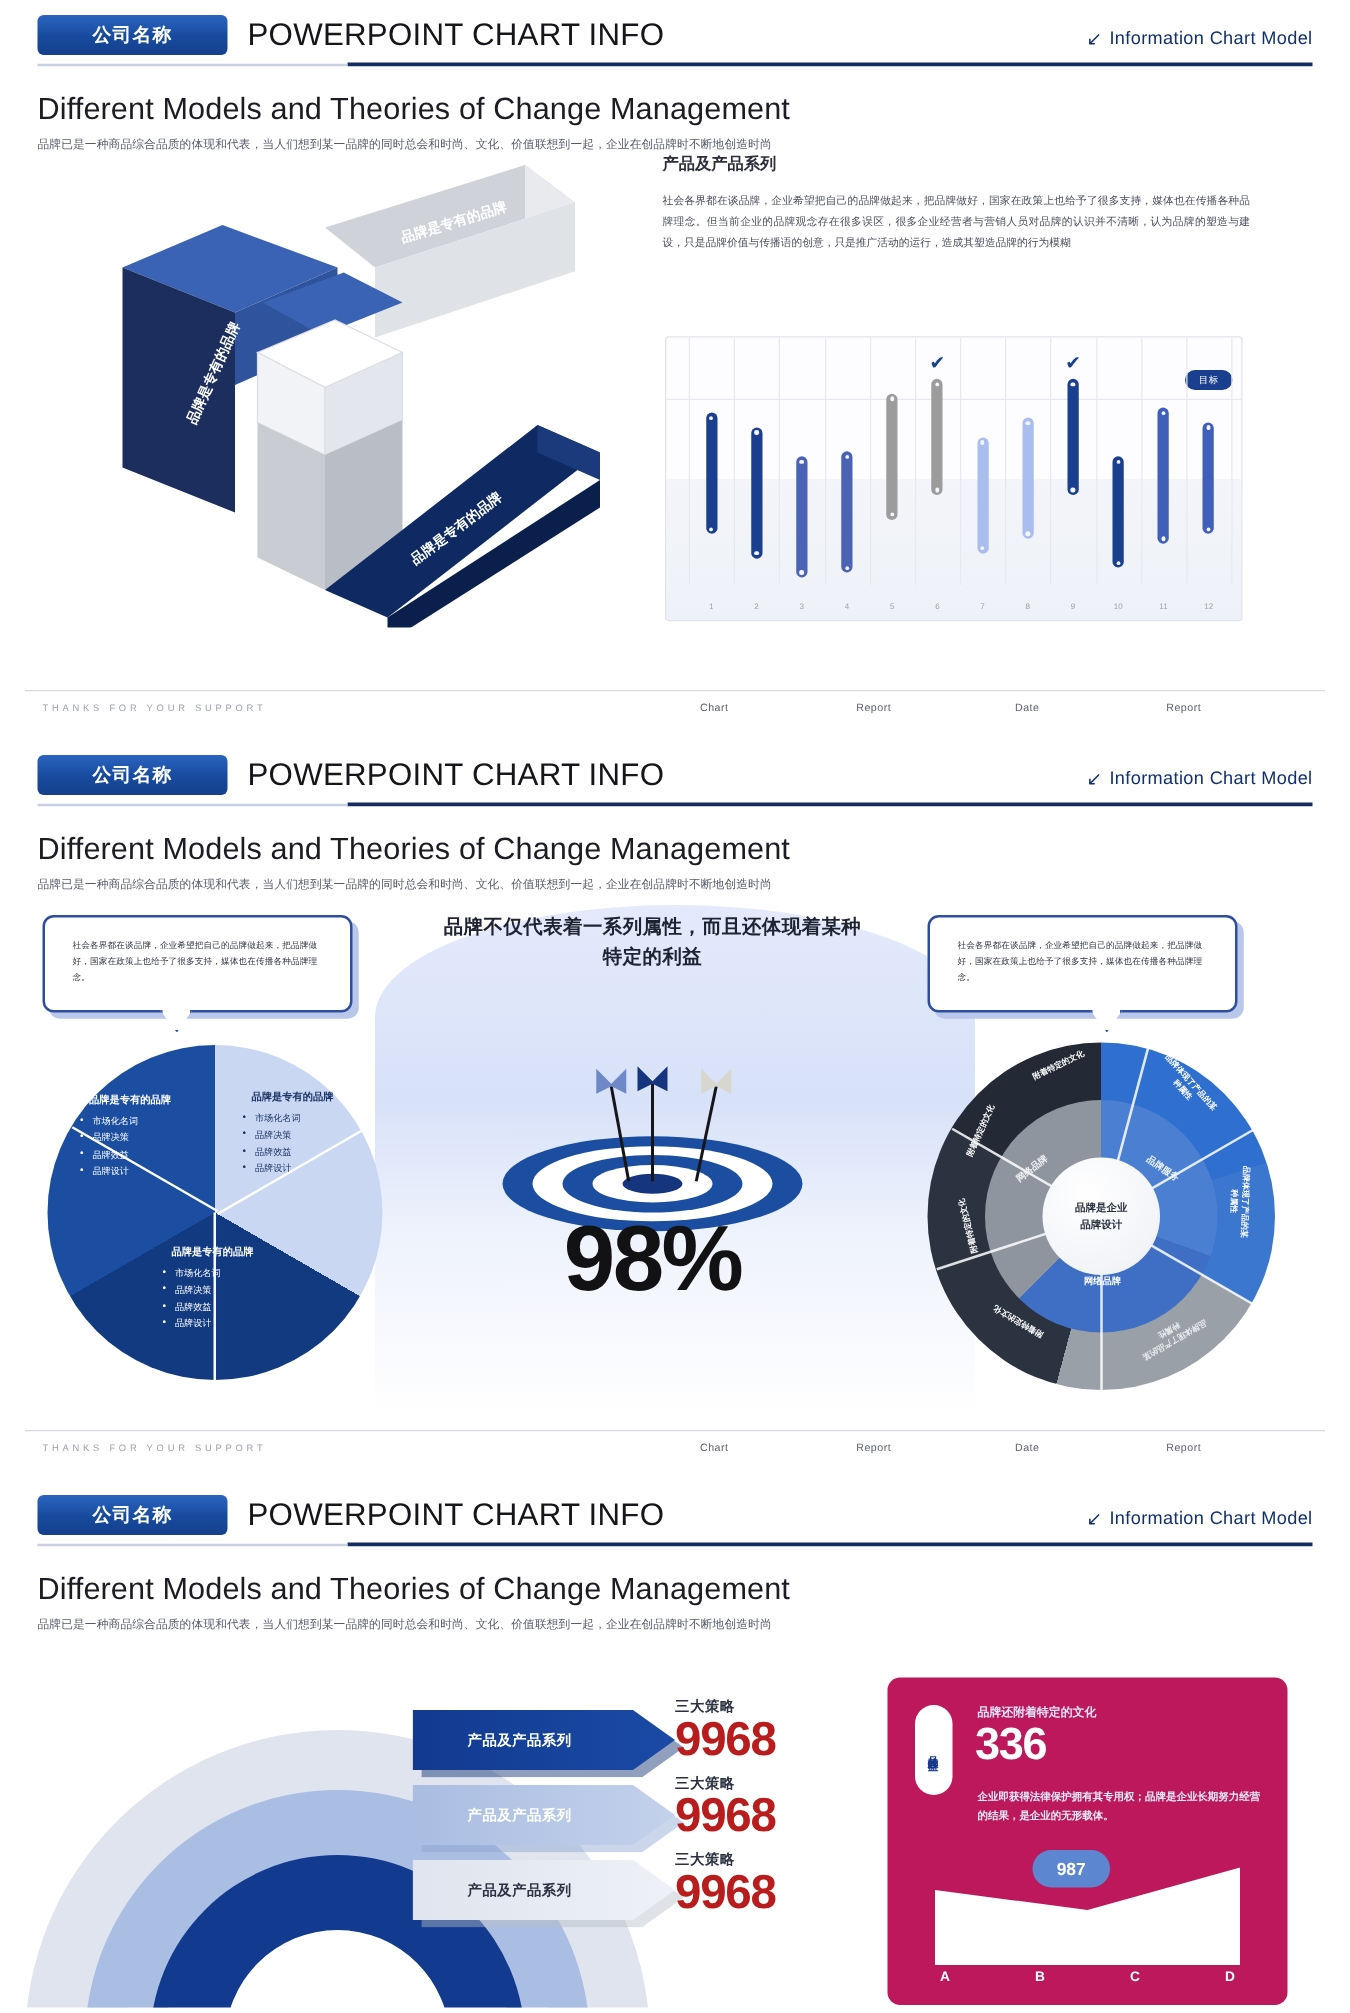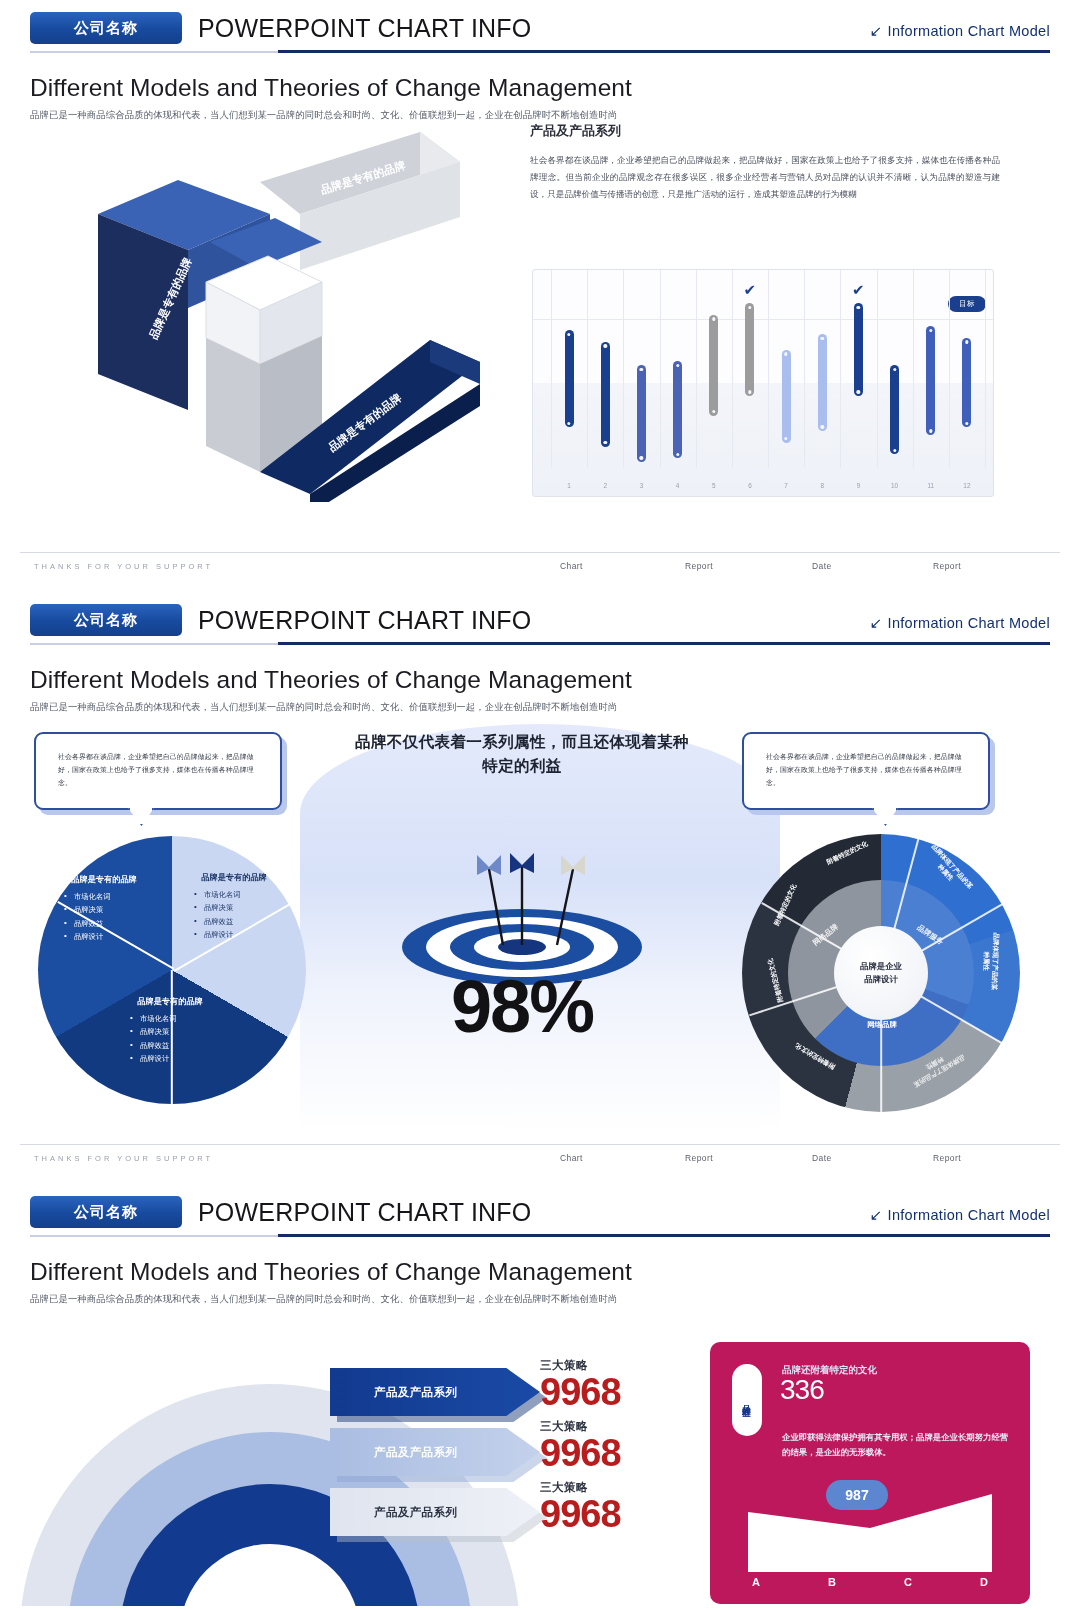--- a/index.html
+++ b/index.html
@@ -242,21 +242,21 @@
   .panel-pill {
     position:absolute; left:22px; top:22px; width:30px; height:72px;
     background:#fff; border-radius:16px;
     display:flex; align-items:center; justify-content:center;
   }
   .panel-pill span {
     writing-mode:vertical-rl; font-size:8.5px; font-weight:bold; color:#16368c;
     letter-spacing:1px;
   }
   .panel-kicker { position:absolute; left:72px; top:22px; font-size:9.5px; color:#dbe4f8; font-weight:bold; }
-  .panel-num { position:absolute; left:70px; top:32px; font-size:28px; font-weight:normal; color:#fff; letter-spacing:-1px; }
+  .panel-num { position:absolute; left:70px; top:32px; font-size:36px; font-weight:bold; color:#fff; letter-spacing:-1px; }
   .panel-desc {
     position:absolute; left:72px; top:88px; width:228px;
     font-size:8.4px; line-height:1.75; color:#e4ebf9; font-weight:bold;
   }
   .panel-chart-wrap { position:absolute; left:38px; top:152px; width:212px; height:78px; }
   .panel-bubble {
     position:absolute; left:78px; top:-14px; width:62px; height:30px;
     background:#5c86cf; color:#fff; border-radius:15px;
     display:flex; align-items:center; justify-content:center;
     font-size:14px; font-weight:bold;

